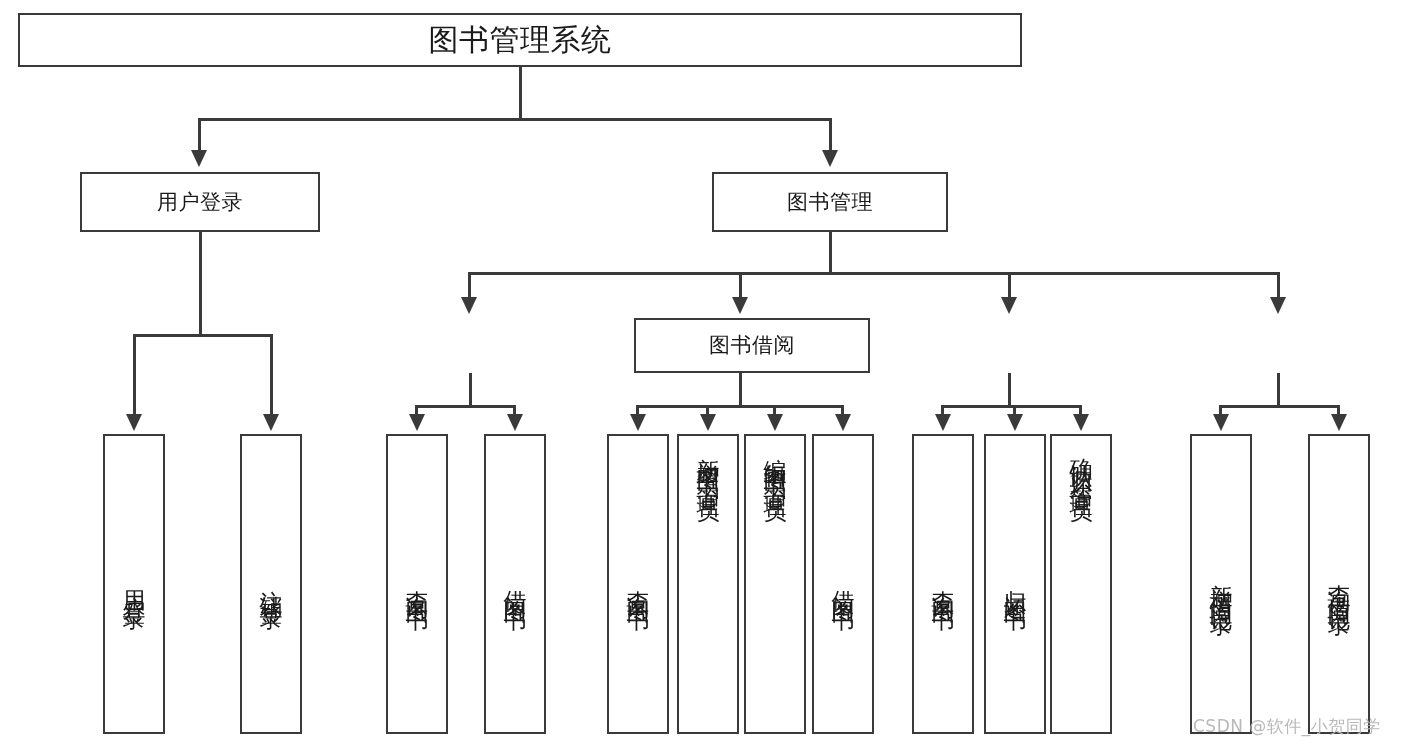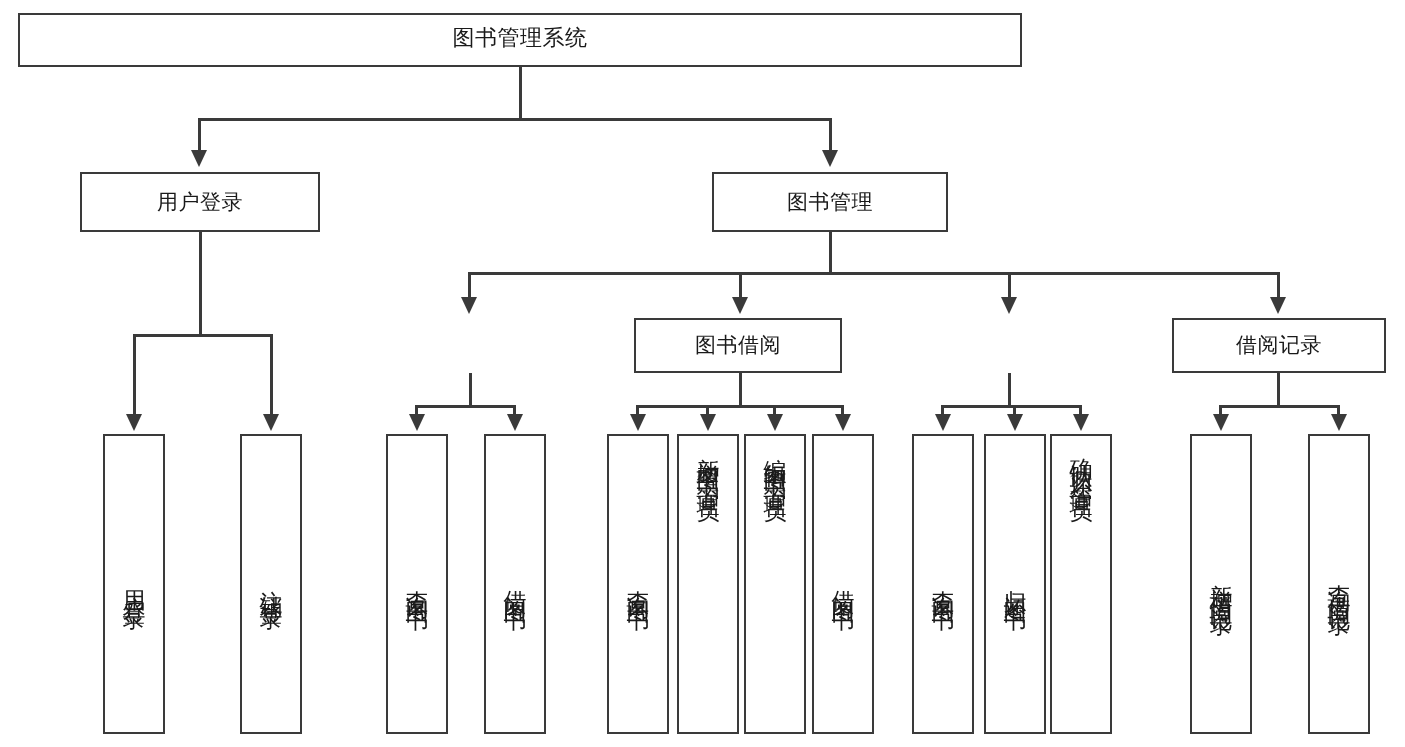--- a/index.html
+++ b/index.html
@@ -29,21 +29,21 @@
     justify-content: center;
   }
   .node .label {
     font-size: 21px;
     color: #1a1a1a;
     line-height: 1.18;
     letter-spacing: 0.5px;
     white-space: nowrap;
   }
   
-  #node-root .label { font-size: 22px; font-family: Liberation Mono, monospace; }
+  #node-root .label { font-size: 30px; }
 
   
   .node.vertical {
     align-items: flex-start;
     justify-content: center;
     padding-top: 4px;
   }
   .node.vertical .label {
     writing-mode: vertical-rl;
     text-orientation: upright;
@@ -122,25 +122,22 @@
   <div class="hline" style="left:468px; top:272px; width:812px; height:3px;"></div>
   <div class="vline" style="left:468px; top:272px; width:3px; height:26px;"></div>
   <div class="arrow" style="left:461px; top:297px;"></div>
   <div class="vline" style="left:739px; top:272px; width:3px; height:26px;"></div>
   <div class="arrow" style="left:732px; top:297px;"></div>
   <div class="vline" style="left:1008px; top:272px; width:3px; height:26px;"></div>
   <div class="arrow" style="left:1001px; top:297px;"></div>
   <div class="vline" style="left:1277px; top:272px; width:3px; height:26px;"></div>
   <div class="arrow" style="left:1270px; top:297px;"></div>
 
-  <div class="node" style="left:634px; top:318px; width:208px; height:55px;">
+  <div class="node" style="left:634px; top:318px; width:236px; height:55px;">
     <span class="label">图书借阅</span>
-  </div>
-  <div class="node" style="left:1172px; top:318px; width:214px; height:55px;">
-    <span class="label">借阅记录</span>
   </div>
 
   <div class="vline" style="left:469px; top:373px; width:3px; height:34px;"></div>
   <div class="hline" style="left:415px; top:405px; width:101px; height:3px;"></div>
   <div class="vline" style="left:415px; top:405px; width:3px; height:11px;"></div>
   <div class="arrow" style="left:409px; top:414px;"></div>
   <div class="vline" style="left:513px; top:405px; width:3px; height:11px;"></div>
   <div class="arrow" style="left:507px; top:414px;"></div>
 
   <div class="vline" style="left:739px; top:373px; width:3px; height:34px;"></div>
@@ -207,14 +204,15 @@
     <span class="label">确认归还（管理员）</span>
   </div>
 
   <div class="node vertical centered" style="left:1190px; top:434px; width:62px; height:300px;">
     <span class="label">新增借阅记录</span>
   </div>
   <div class="node vertical centered" style="left:1308px; top:434px; width:62px; height:300px;">
     <span class="label">查询借阅记录</span>
   </div>
 
+  <div id="watermark" style="left:1193px; top:715px;">CSDN @软件_小贺同学</div>
 
 </div>
 
 </body></html>

